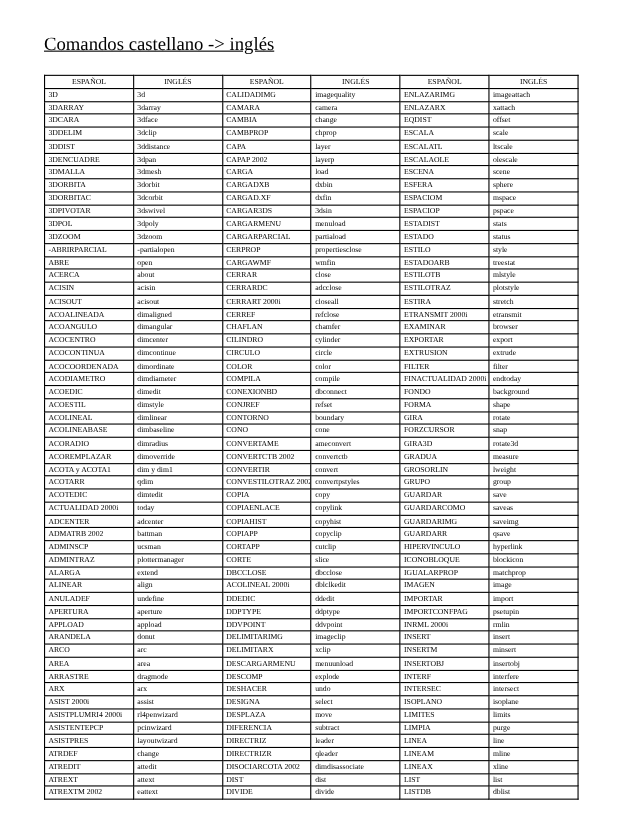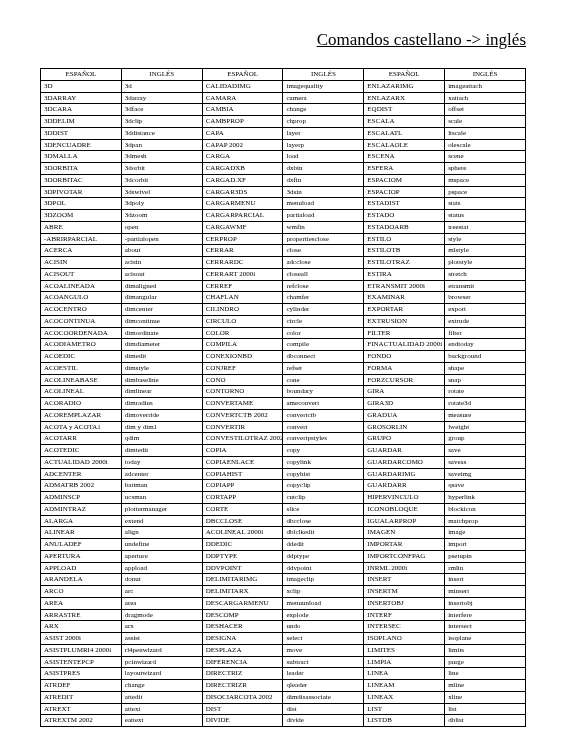--- a/index.html
+++ b/index.html
@@ -7,21 +7,21 @@
     background: #fff;
     margin: 0;
     padding: 30px 40px;
     width: 566px;
     box-sizing: border-box;
   }
   h1 {
     font-size: 17px;
     font-weight: normal;
     text-decoration: underline;
-    text-align: right;
+    text-align: left;
     margin: 0 0 18px 0;
   }
   table {
     border-collapse: collapse;
     width: 100%;
     table-layout: fixed;
   }
   th, td {
     border: 1px solid #000;
     font-size: 7px;
@@ -144,36 +144,36 @@
       </tr>
       <tr>
         <td>3DZOOM</td>
         <td>3dzoom</td>
         <td>CARGARPARCIAL</td>
         <td>partiaload</td>
         <td>ESTADO</td>
         <td>status</td>
       </tr>
       <tr>
+        <td>-ABRIRPARCIAL</td>
+        <td>-partialopen</td>
+        <td>CERPROP</td>
+        <td>propertiesclose</td>
+        <td>ESTILO</td>
+        <td>style</td>
+      </tr>
+      <tr>
         <td>ABRE</td>
         <td>open</td>
         <td>CARGAWMF</td>
         <td>wmfin</td>
         <td>ESTADOARB</td>
         <td>treestat</td>
       </tr>
       <tr>
-        <td>-ABRIRPARCIAL</td>
-        <td>-partialopen</td>
-        <td>CERPROP</td>
-        <td>propertiesclose</td>
-        <td>ESTILO</td>
-        <td>style</td>
-      </tr>
-      <tr>
         <td>ACERCA</td>
         <td>about</td>
         <td>CERRAR</td>
         <td>close</td>
         <td>ESTILOTB</td>
         <td>mlstyle</td>
       </tr>
       <tr>
         <td>ACISIN</td>
         <td>acisin</td>
@@ -248,36 +248,36 @@
       </tr>
       <tr>
         <td>ACOESTIL</td>
         <td>dimstyle</td>
         <td>CONJREF</td>
         <td>refset</td>
         <td>FORMA</td>
         <td>shape</td>
       </tr>
       <tr>
+        <td>ACOLINEAL</td>
+        <td>dimlinear</td>
+        <td>CONTORNO</td>
+        <td>boundary</td>
+        <td>GIRA</td>
+        <td>rotate</td>
+      </tr>
+      <tr>
         <td>ACOLINEABASE</td>
         <td>dimbaseline</td>
         <td>CONO</td>
         <td>cone</td>
         <td>FORZCURSOR</td>
         <td>snap</td>
       </tr>
       <tr>
-        <td>ACOLINEAL</td>
-        <td>dimlinear</td>
-        <td>CONTORNO</td>
-        <td>boundary</td>
-        <td>GIRA</td>
-        <td>rotate</td>
-      </tr>
-      <tr>
         <td>ACORADIO</td>
         <td>dimradius</td>
         <td>CONVERTAME</td>
         <td>ameconvert</td>
         <td>GIRA3D</td>
         <td>rotate3d</td>
       </tr>
       <tr>
         <td>ACOREMPLAZAR</td>
         <td>dimoverride</td>

